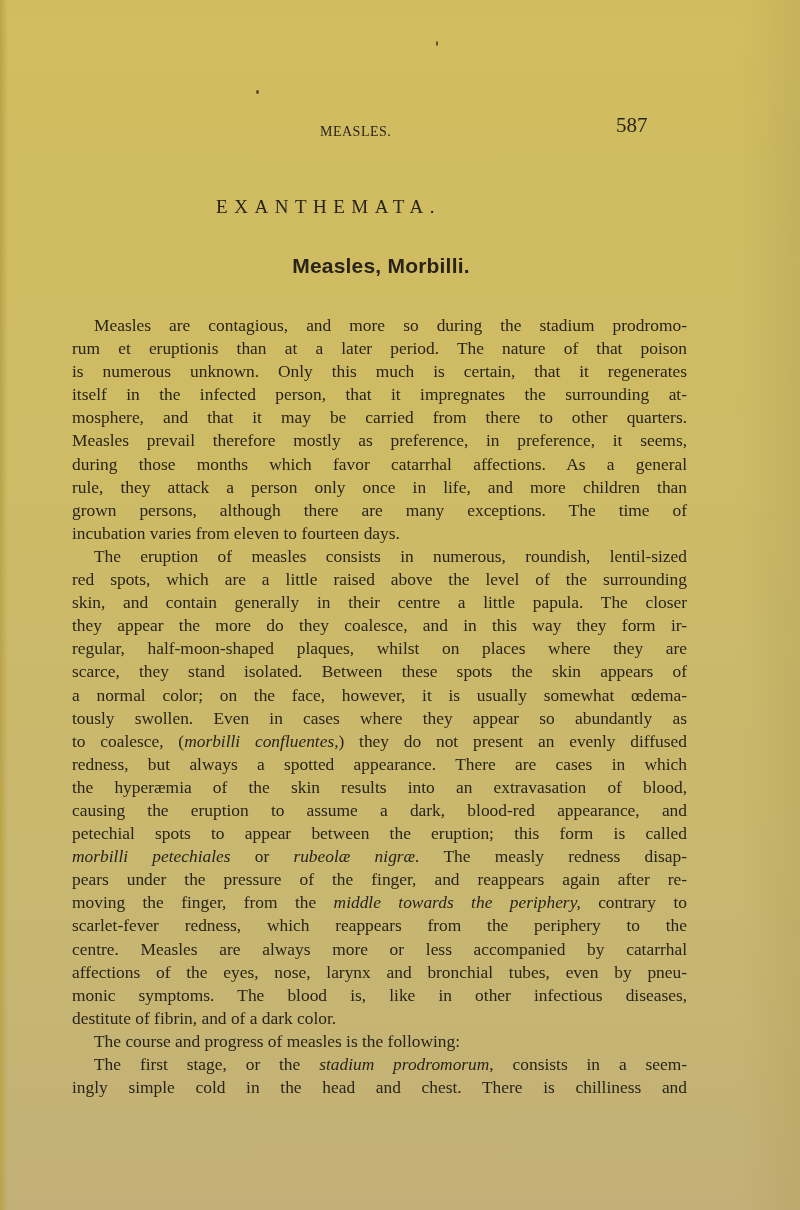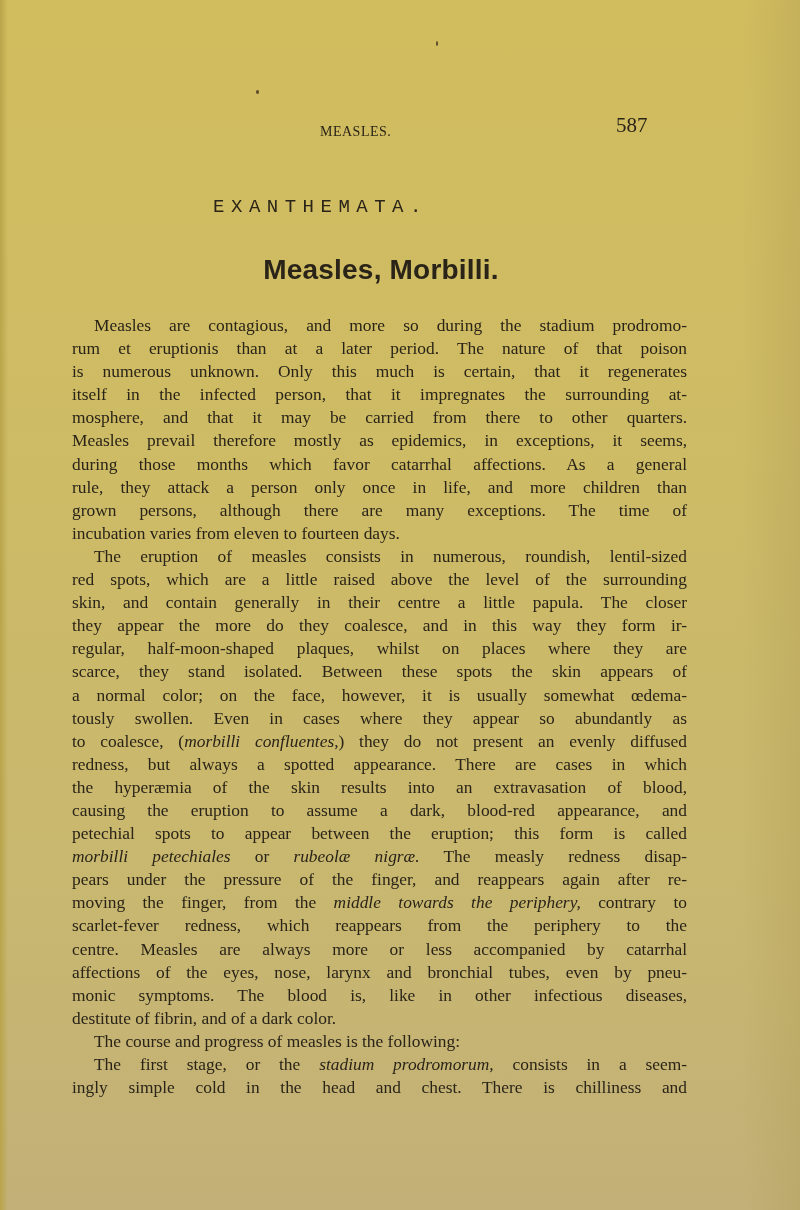--- a/index.html
+++ b/index.html
@@ -45,36 +45,35 @@
       font-size: 21px;
     }
     .section-title {
       position: absolute;
       top: 196px;
       left: 0;
       width: 680px;
       text-align: center;
       font-size: 19px;
       letter-spacing: 6.5px;
-      padding-left: 3px;
-      font-family: Liberation Mono, monospace;
+      padding-left: 11px;
     }
     .section-title span {
       display: inline-block;
       margin-left: -45px;
     }
     .subtitle {
       position: absolute;
       top: 254px;
       left: 0;
       width: 800px;
       text-align: center;
       font-family: "Liberation Sans", "DejaVu Sans", sans-serif;
       font-weight: bold;
-      font-size: 28px;
+      font-size: 21px;
       letter-spacing: 0.2px;
     }
     .subtitle span {
       display: inline-block;
       margin-left: -38px;
     }
     .body-text {
       position: absolute;
       top: 314px;
       left: 72px;
@@ -122,21 +121,21 @@
 <div class="subtitle">
   <span>Measles, Morbilli.</span>
 </div>
 
 <div class="body-text">
   <span class="line indent">Measles are contagious, and more so during the stadium prodromo-</span>
   <span class="line">rum et eruptionis than at a later period.  The nature of that poison</span>
   <span class="line">is numerous unknown.  Only this much is certain, that it regenerates</span>
   <span class="line">itself in the infected person, that it impregnates the surrounding at-</span>
   <span class="line">mosphere, and that it may be carried from there to other quarters.</span>
-  <span class="line">Measles prevail therefore mostly as epidemics, in exceptions, it seems,</span>
+  <span class="line">Measles prevail therefore mostly as preference, in preference, it seems,</span>
   <span class="line">during those months which favor catarrhal affections.  As a general</span>
   <span class="line">rule, they attack a person only once in life, and more children than</span>
   <span class="line">grown persons, although there are many exceptions.  The time of</span>
   <span class="line last">incubation varies from eleven to fourteen days.</span>
 
   <span class="line indent">The eruption of measles consists in numerous, roundish, lentil-sized</span>
   <span class="line">red spots, which are a little raised above the level of the surrounding</span>
   <span class="line">skin, and contain generally in their centre a little papula.  The closer</span>
   <span class="line">they appear the more do they coalesce, and in this way they form ir-</span>
   <span class="line">regular, half-moon-shaped plaques, whilst on places where they are</span>

